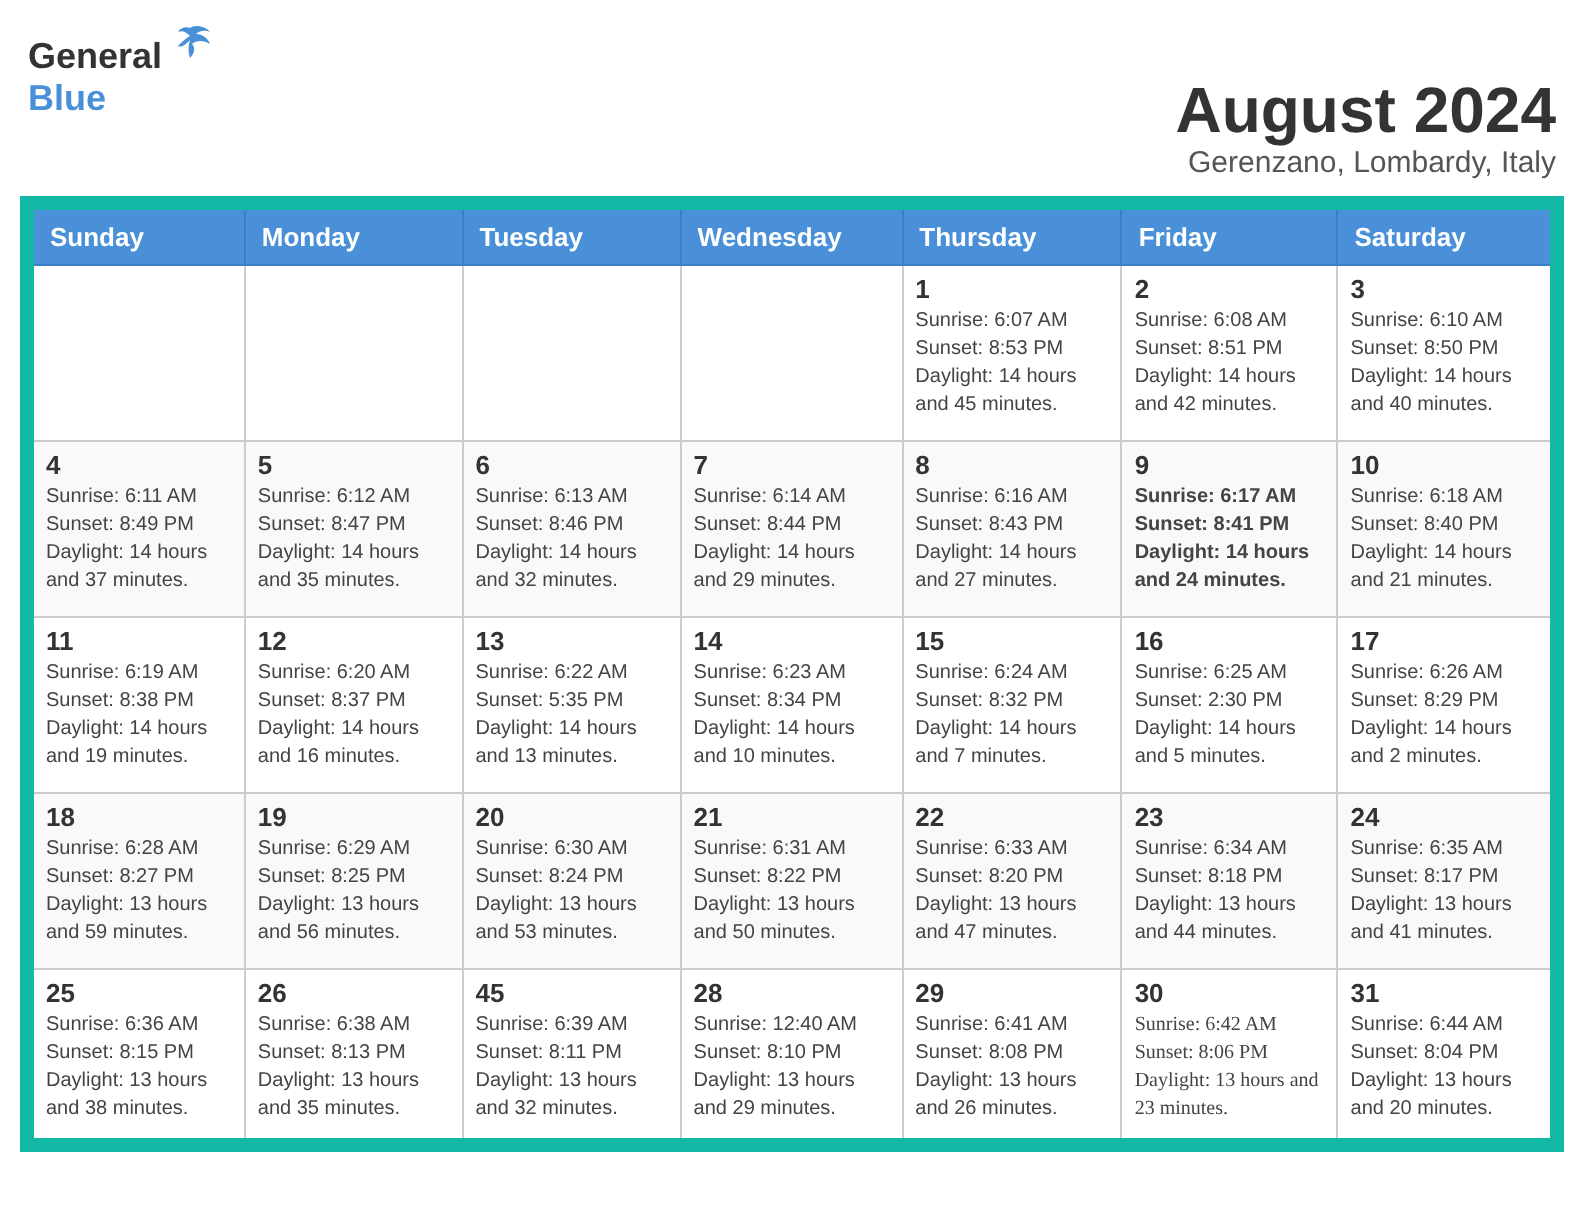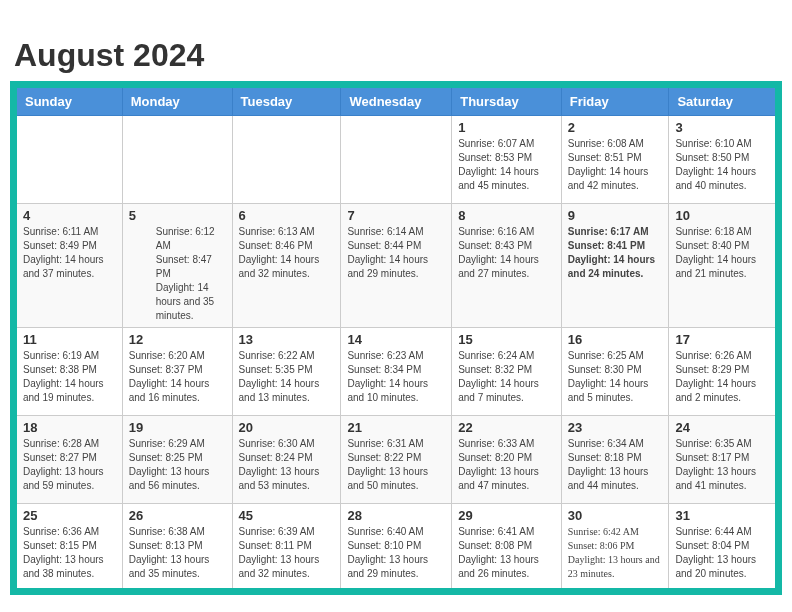--- a/index.html
+++ b/index.html
@@ -93,22 +93,32 @@
       background: #fff;
     }
     .calendar tbody tr td {
       height: 88px;
     }
   </style>
 </head>
 <body>
 
 <div class="header">
+  <div class="logo">
+    <div>
+      <span class="logo-text-general">General</span><svg class="logo-icon" viewBox="0 0 24 24">
+          <path d="M12 4 C14 2, 20 3, 22 6 C20 5, 17 5, 15 7 C18 7, 21 9, 22 12 C19 10, 15 10, 13 12 C15 14, 14 17, 12 19 C11 16, 11 13, 12 10 C10 12, 8 14, 6 13 C8 11, 10 9, 12 8 C10 6, 8 5, 6 6 C7 4, 10 3, 12 4Z" fill="#4a90d9"></path>
+        </svg>
+      <br>
+      <span class="logo-text-blue">Blue</span>
+    </div>
+  </div>
   <div class="title-section">
     <div class="month-year">August 2024</div>
+    <div class="location">Gerenzano, Lombardy, Italy</div>
   </div>
 </div>
 
 <table class="calendar">
   <thead>
     <tr>
     <th>Sunday</th>
         <th>Monday</th>
         <th>Tuesday</th>
         <th>Wednesday</th>
@@ -144,21 +154,21 @@
       </tr>
       <tr>
         <td>
           <span class="day-number">4</span>
           <div class="day-info" style="white-space: pre-line;">Sunrise: 6:11 AM
 Sunset: 8:49 PM
 Daylight: 14 hours and 37 minutes.</div>
         </td>
         <td>
           <span class="day-number">5</span>
-          <div class="day-info" style="white-space: pre-line; margin-left: 27px;">Sunrise: 6:12 AM
+          <div class="day-info" style="white-space: pre-line;">Sunrise: 6:12 AM
 Sunset: 8:47 PM
 Daylight: 14 hours and 35 minutes.</div>
         </td>
         <td>
           <span class="day-number">6</span>
           <div class="day-info" style="white-space: pre-line;">Sunrise: 6:13 AM
 Sunset: 8:46 PM
 Daylight: 14 hours and 32 minutes.</div>
         </td>
         <td>
@@ -213,21 +223,21 @@
         </td>
         <td>
           <span class="day-number">15</span>
           <div class="day-info" style="white-space: pre-line;">Sunrise: 6:24 AM
 Sunset: 8:32 PM
 Daylight: 14 hours and 7 minutes.</div>
         </td>
         <td>
           <span class="day-number">16</span>
           <div class="day-info" style="white-space: pre-line;">Sunrise: 6:25 AM
-Sunset: 8:30 PM
+Sunset: 2:30 PM
 Daylight: 14 hours and 5 minutes.</div>
         </td>
         <td>
           <span class="day-number">17</span>
           <div class="day-info" style="white-space: pre-line;">Sunrise: 6:26 AM
 Sunset: 8:29 PM
 Daylight: 14 hours and 2 minutes.</div>
         </td>
       </tr>
       <tr>
@@ -288,21 +298,21 @@
 Daylight: 13 hours and 35 minutes.</div>
         </td>
         <td>
           <span class="day-number">45</span>
           <div class="day-info" style="white-space: pre-line;">Sunrise: 6:39 AM
 Sunset: 8:11 PM
 Daylight: 13 hours and 32 minutes.</div>
         </td>
         <td>
           <span class="day-number">28</span>
-          <div class="day-info" style="white-space: pre-line;">Sunrise: 6:40 AM
+          <div class="day-info" style="white-space: pre-line;">Sunrise: 12:40 AM
 Sunset: 8:10 PM
 Daylight: 13 hours and 29 minutes.</div>
         </td>
         <td>
           <span class="day-number">29</span>
           <div class="day-info" style="white-space: pre-line;">Sunrise: 6:41 AM
 Sunset: 8:08 PM
 Daylight: 13 hours and 26 minutes.</div>
         </td>
         <td>

